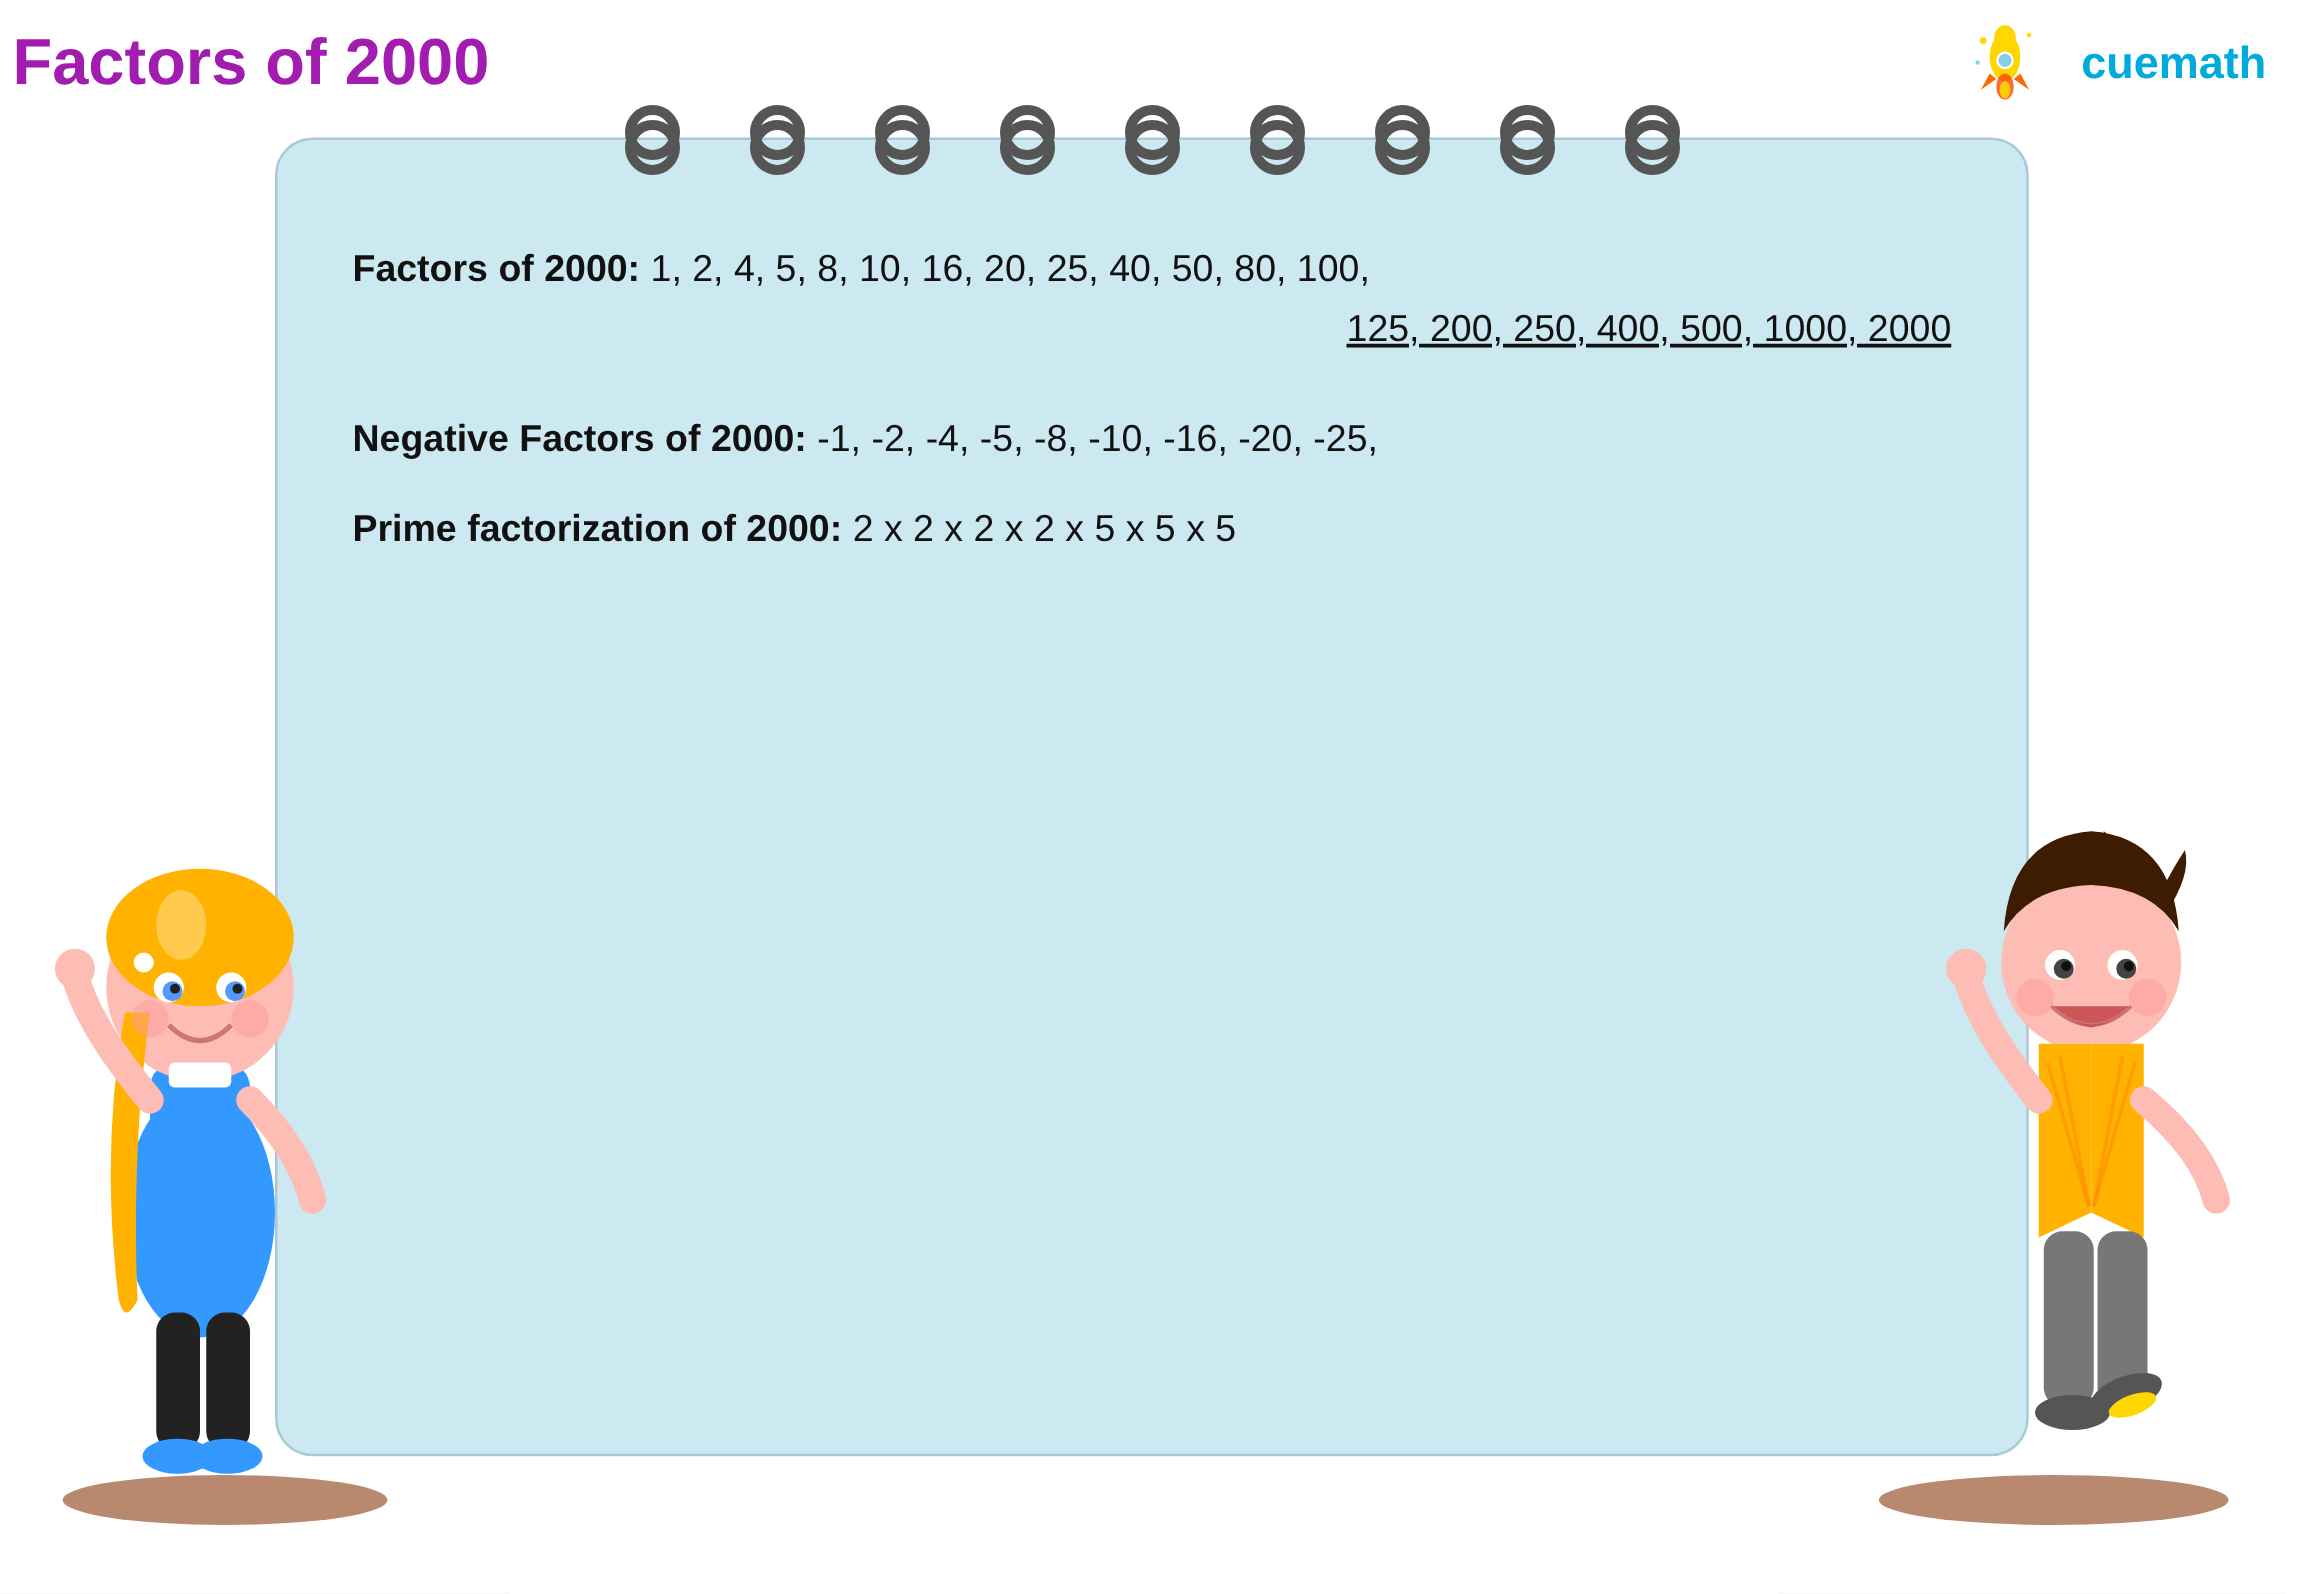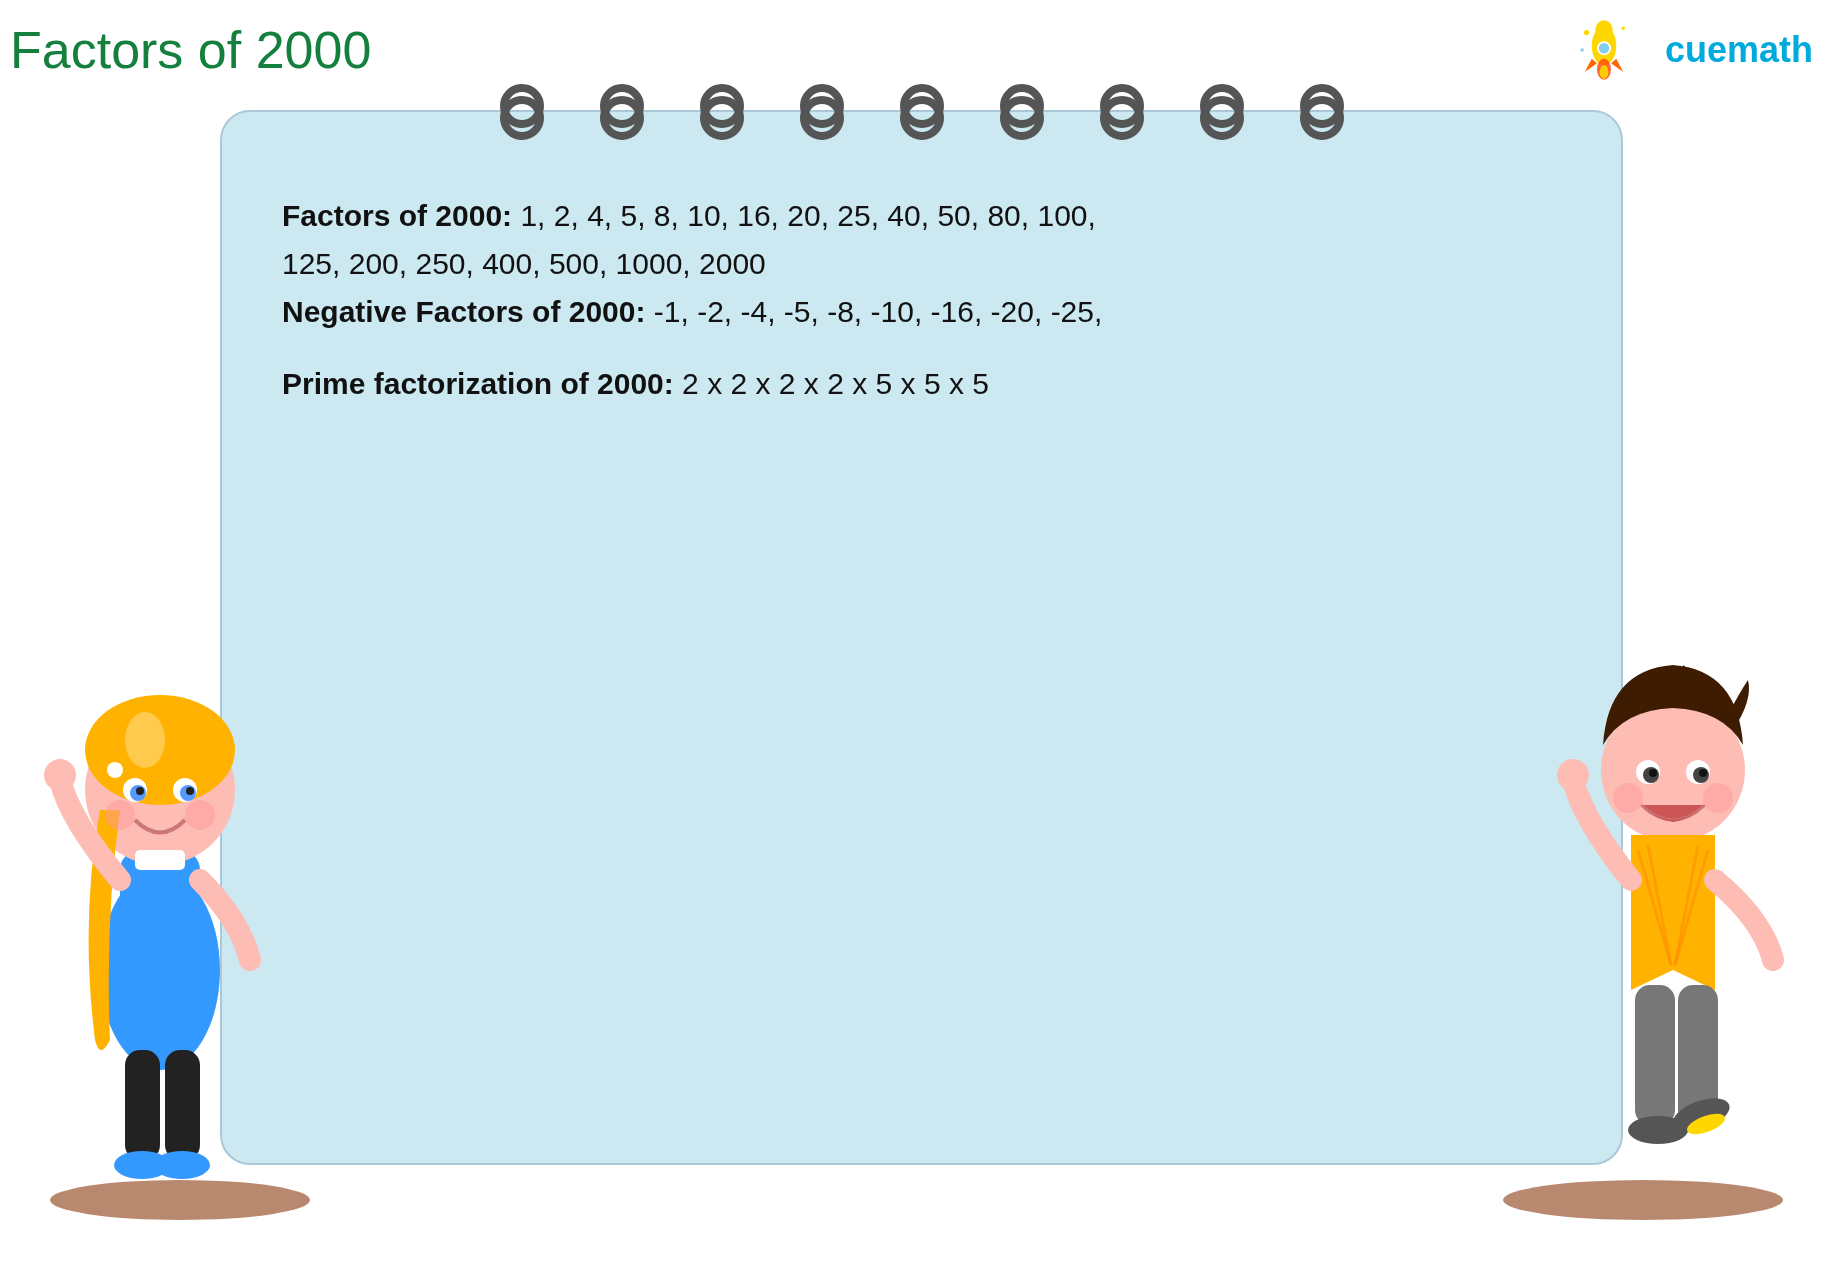--- a/index.html
+++ b/index.html
@@ -12,22 +12,22 @@
       overflow: hidden;
       position: relative;
     }
 
     
     .page-title {
       position: absolute;
       top: 20px;
       left: 10px;
       font-size: 52px;
-      font-weight: normal;
-      color: #15803d;
+      font-weight: bold;
+      color: #a21caf;
     }
 
     
     .logo-area {
       position: absolute;
       top: 15px;
       right: 30px;
       display: flex;
       align-items: center;
       gap: 26px;
@@ -126,42 +126,44 @@
     }
 
     
     .notebook-content {
       font-size: 30px;
       color: #111;
       line-height: 1.6;
     }
 
     .factors-section {
+      margin-bottom: 40px;
     }
 
     .negative-section {
       margin-bottom: 24px;
     }
 
     .prime-section {
       margin-bottom: 0;
     }
 
     .section-title {
       font-weight: bold;
       display: inline;
     }
 
     .section-value {
       display: inline;
     }
 
     .centered-line {
-      text-align: left;
+      text-align: right;
       display: block;
+      text-decoration: underline;
     }
 
     
     .character-left {
       position: absolute;
       bottom: 55px;
       left: 20px;
       width: 280px;
       height: 700px;
       z-index: 10;

